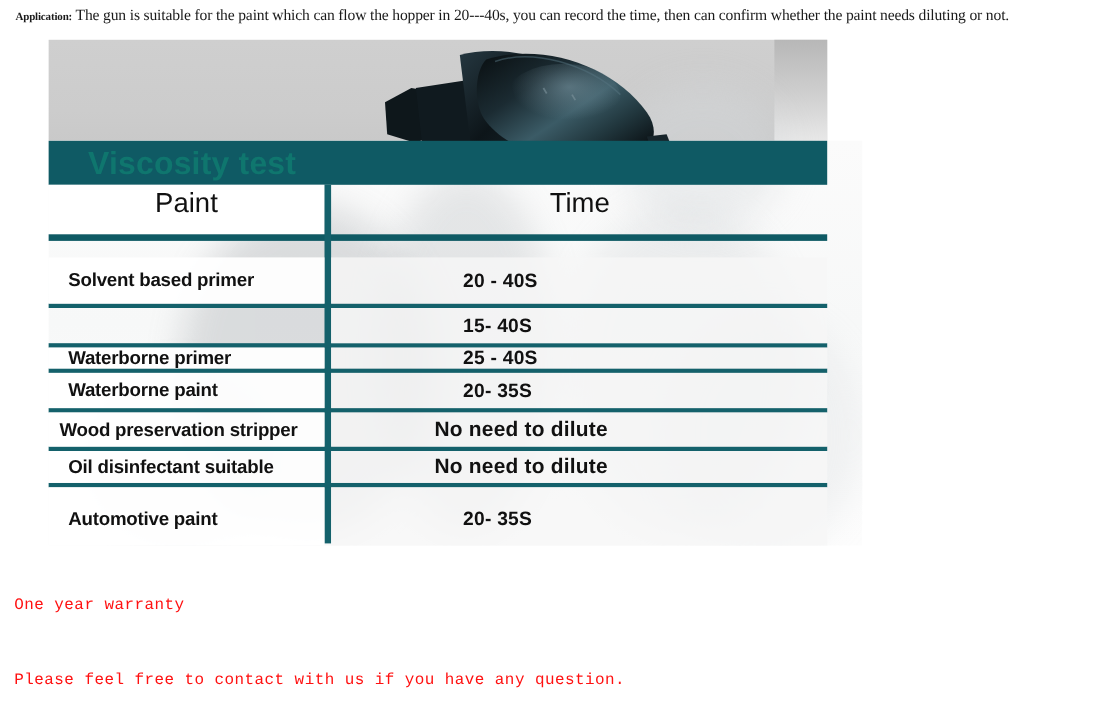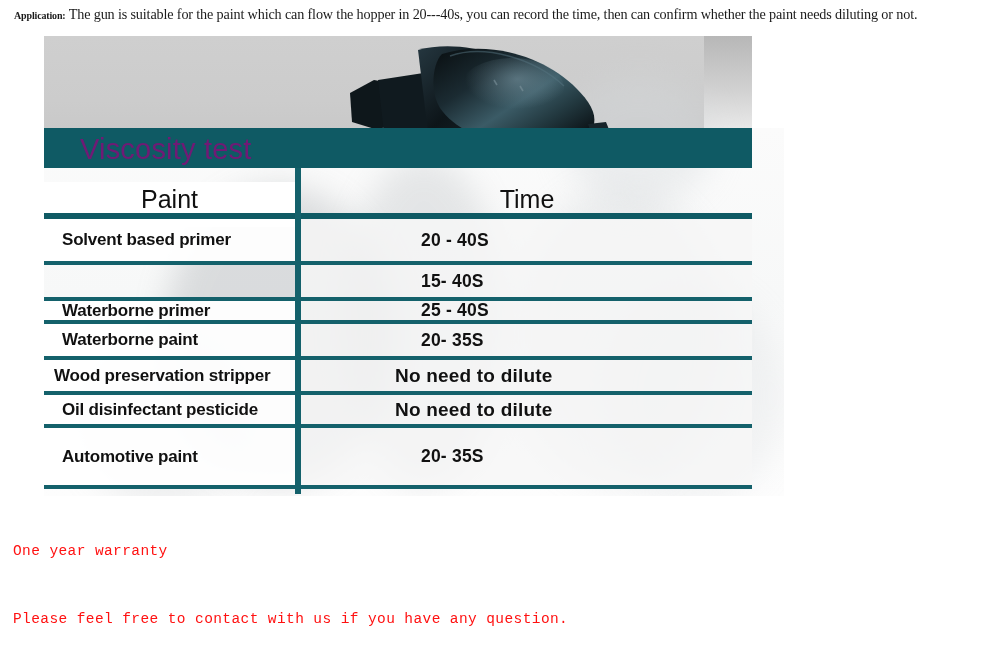--- a/index.html
+++ b/index.html
@@ -106,29 +106,29 @@
     position: absolute;
     left: 0px; top: 0px;
     width: 708px; height: 40px;
     background: #0f5a64;
   }
   .table-title-text {
     position: absolute;
     left: 36px;
     top: 1px;
     font-size: 29px;
-    font-weight: 400;
-    color: #701a75;
+    font-weight: 700;
+    color: #0f766e;
     line-height: 40px;
     letter-spacing: 0.2px;
   }
   
   .col-header-row {
     position: absolute;
-    left: 0px; top: 54px;
+    left: 0px; top: 40px;
     width: 708px; height: 27px;
   }
   .col-header-left {
     position: absolute;
     left: 0px; top: 0px;
     width: 251px; height: 45px;
     background: #ffffff;
   }
   .col-header-right {
     position: absolute;
@@ -159,21 +159,21 @@
     left: 251px;
     top: 40px;
     width: 6px;
     height: 326px;
     background: #14616b;
   }
 
   .rows-area {
     position: absolute;
     left: 0px;
-    top: 91px;
+    top: 106px;
     width: 708px;
   }
   .trow {
     position: relative;
     width: 708px;
     box-sizing: border-box;
     border-bottom: 4px solid #14616b;
   }
   .trow .cell-name {
     position: absolute;
@@ -341,21 +341,21 @@
         <div class="cell-name">
             <span>Wood preservation stripper</span>
           </div>
         <div class="cell-time">
             <span>No need to dilute</span>
           </div>
       </div>
 
       <div class="trow r-dilute" style="height:33px">
         <div class="cell-name">
-            <span>Oil disinfectant pesticide</span>
+            <span>Oil disinfectant suitable</span>
           </div>
         <div class="cell-time">
             <span>No need to dilute</span>
           </div>
       </div>
 
       <div class="trow" style="height:61px">
         <div class="cell-name">
             <span>Automotive paint</span>
           </div>

